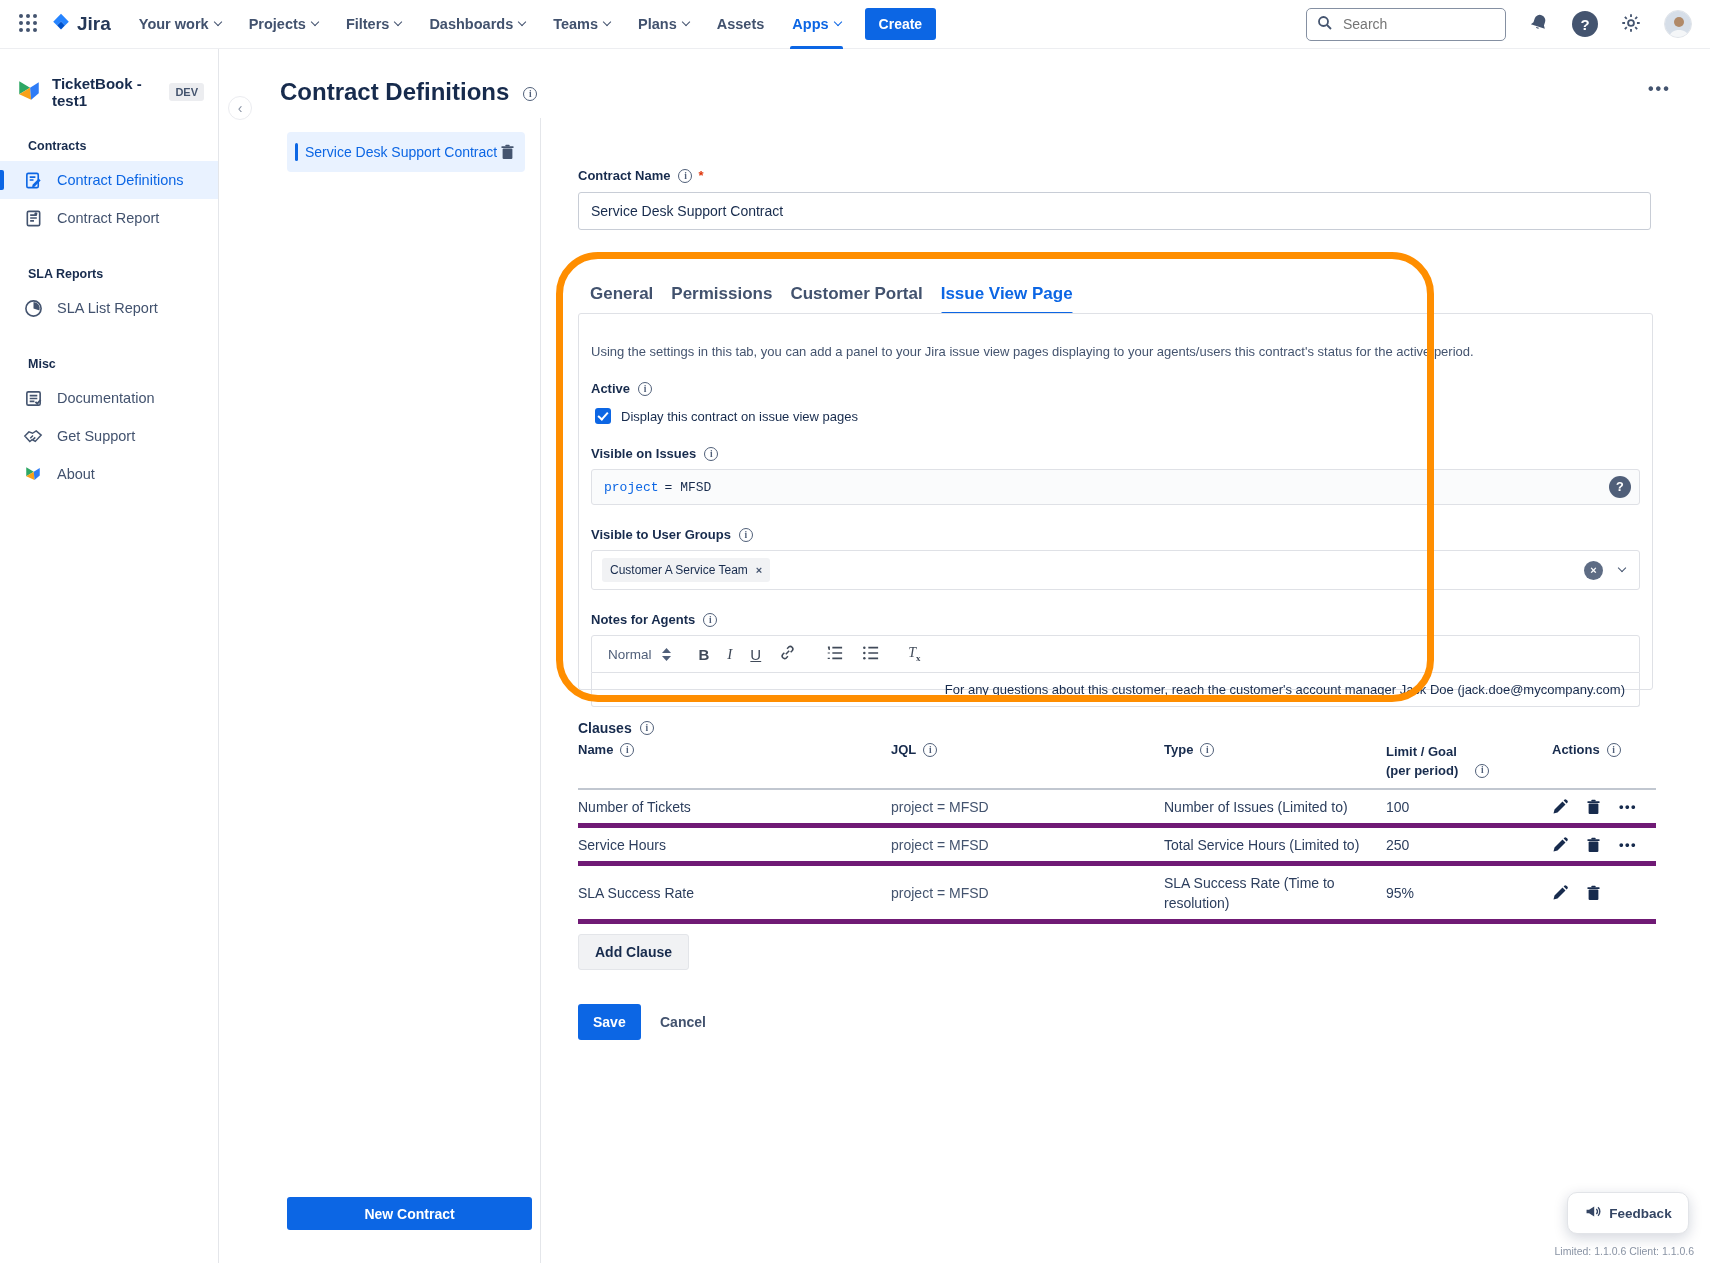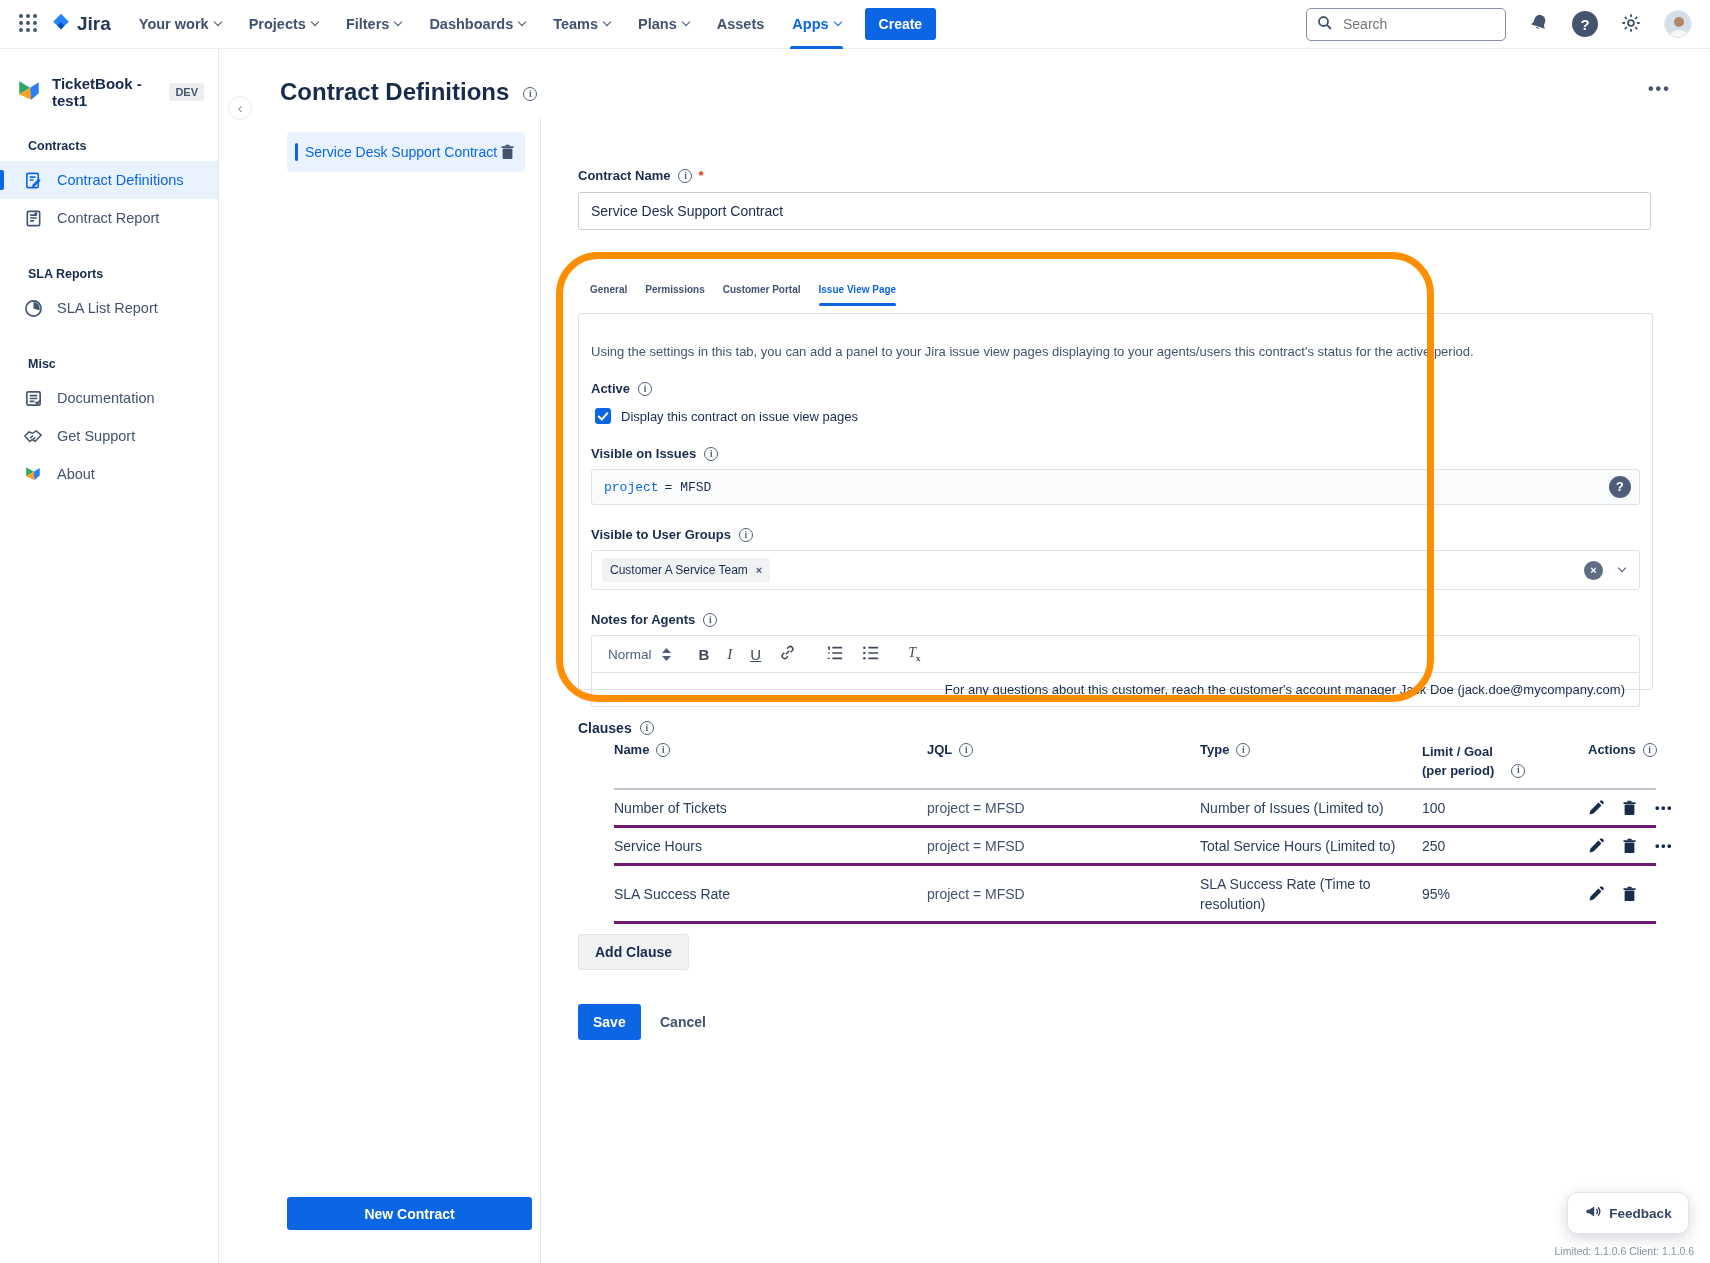--- a/index.html
+++ b/index.html
@@ -75,21 +75,21 @@
   .req { color:#DE350B; font-weight:700; margin-left:-2px; }
 
   .name-input { position:absolute; left:578px; top:192px; width:1073px; height:38px;
     border:1px solid #C8CDD6; border-radius:3px; padding:0 12px; font-size:14px; color:#172B4D;
     font-family:"Liberation Sans",sans-serif; }
 
   .hl-orange { position:absolute; left:556px; top:252px; width:878px; height:450px;
     border:7px solid #FF8E00; border-radius:42px; pointer-events:none; z-index:4; }
 
   .tabs { position:absolute; left:590px; top:284px; display:flex; gap:18px; }
-  .tab { font-size:10px; font-weight:600; color:#42526E; padding-bottom:11px; position:relative; cursor:pointer; }
+  .tab { font-size:17px; font-weight:600; color:#42526E; padding-bottom:11px; position:relative; cursor:pointer; }
   .tab.active { color:#0C66E4; }
   .tab.active::after { content:""; position:absolute; left:0; right:0; bottom:0; height:3px;
     background:#0C66E4; border-radius:2px; }
 
   .panel { position:absolute; left:578px; top:313px; width:1075px; height:377px;
     border:1px solid #DFE1E6; border-radius:3px; background:#fff; padding:30px 12px 0; }
   .panel-desc { font-size:13px; color:#44546F; }
   .checkline { display:flex; align-items:center; gap:10px; margin:12px 0 0 4px; font-size:13px; color:#172B4D; }
   .checkbox { width:16px; height:16px; background:#0C66E4; border-radius:3px; position:relative; cursor:pointer; }
   .checkbox::after { content:""; position:absolute; left:5px; top:2px; width:4px; height:8px;
@@ -117,24 +117,24 @@
   .tb.b { font-weight:800; }
   .tb.i { font-style:italic; font-family:"Liberation Serif",serif; }
   .tb.u { text-decoration:underline; }
   .tb.tx { font-style:italic; font-family:"Liberation Serif",serif; font-size:14px; }
   .tb.tx sub { font-size:9px; font-style:normal; font-weight:700; }
   .style-picker { display:flex; align-items:center; gap:10px; font-size:13.5px; color:#505F79; cursor:pointer; }
 
   
   .clauses-label { position:absolute; left:578px; top:720px; }
   .ctable { position:absolute; left:578px; top:742px; width:1078px; }
-  .crow { display:grid; grid-template-columns:313px 273px 222px 166px 1fr; align-items:center;margin-left:36px; }
+  .crow { display:grid; grid-template-columns:313px 273px 222px 166px 1fr; align-items:center; }
   .chead { border-bottom:2px solid #C1C7D0; padding-bottom:8px; align-items:start; }
   .hcell { font-size:13px; font-weight:600; color:#172B4D; display:flex; align-items:center; gap:7px; }
-  .cbody { border-bottom:3px solid #701a75; min-height:38px; font-size:14px; color:#2C3E5D; }
+  .cbody { border-bottom:5px solid #701a75; min-height:38px; font-size:14px; color:#2C3E5D; }
   .cbody .jqlcell { color:#44546F; }
   .acts { display:flex; align-items:center; gap:18px; color:#172B4D; }
   .aicon { cursor:pointer; display:flex; }
   .dots3 { font-size:13px; font-weight:700; letter-spacing:1.5px; cursor:pointer; }
 
   .add-clause-btn { position:absolute; left:578px; top:934px; height:36px; padding:0 16px;
     background:#F1F2F4; border:1px solid #E3E5E9; border-radius:3px; color:#172B4D;
     font-weight:600; font-size:14px; cursor:pointer; font-family:"Liberation Sans",sans-serif; }
   .save-btn { position:absolute; left:578px; top:1004px; height:36px; padding:0 15px;
     background:#0C66E4; border:none; border-radius:3px; color:#fff; font-weight:700; font-size:14px;

